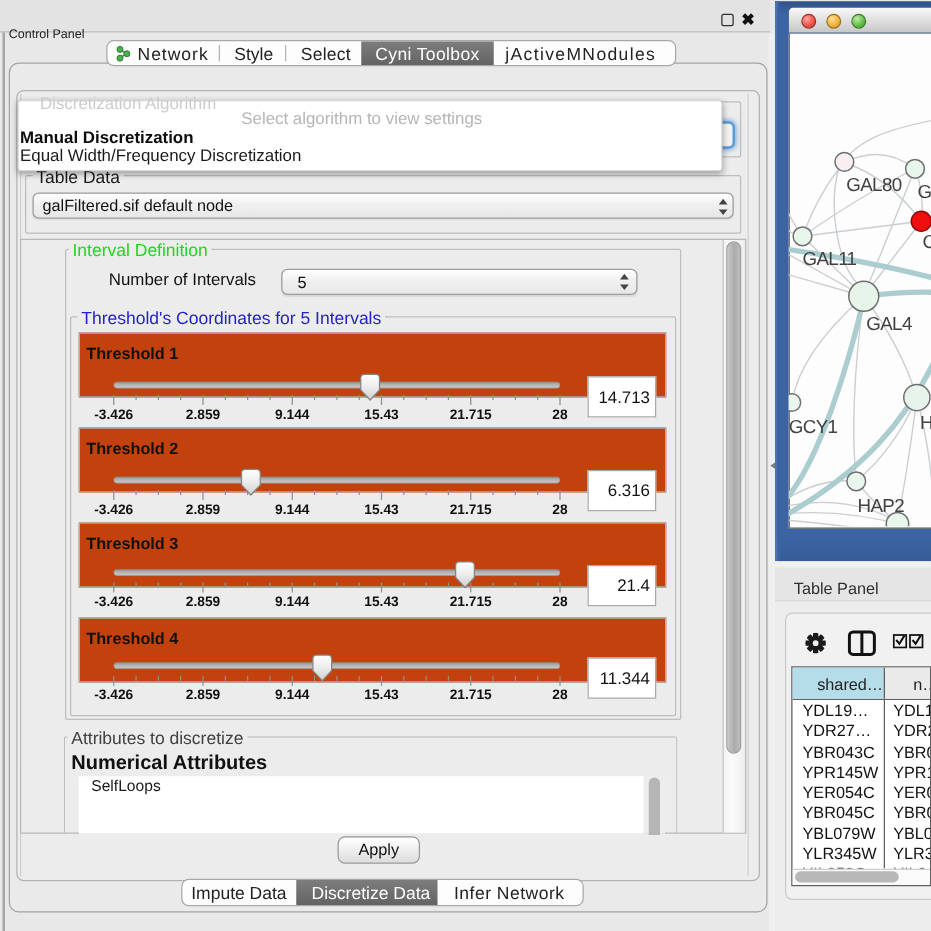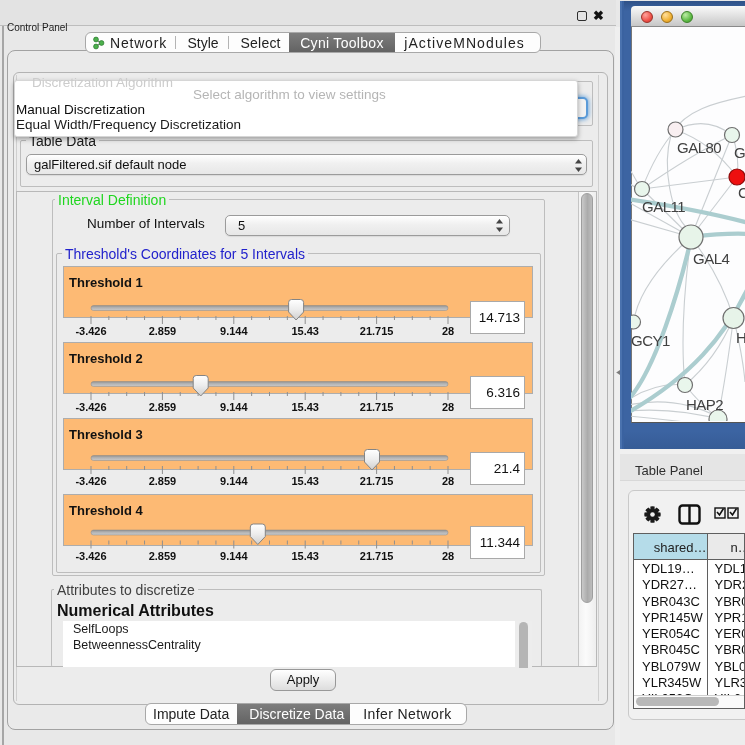--- a/index.html
+++ b/index.html
@@ -19,21 +19,21 @@
 #toptabs{left:85px;top:32px;width:456px;height:21px}
 .tabsel{background:linear-gradient(#7d7d7d,#636363);color:#fff;height:100%;display:flex;align-items:center}
 .tdiv{width:1px;height:13px;background:#b4b4b4}
 #bottabs{left:145px;top:703px;width:322px;height:22px}
 
 .group{border:1px solid #bdbdbd;border-radius:2px}
 .gtitle{position:absolute;background:transparent;padding:0 3px;font-size:14px;line-height:14px}
 
 .combo{background:linear-gradient(#ffffff,#f0f0f0 45%,#e7e7e7);border:1px solid #9b9b9b;border-radius:5px;font-size:13px;color:#111;display:flex;align-items:center;box-shadow:0 1px 1px rgba(0,0,0,0.08)}
 
-.tblock{left:63px;width:470px;height:52px;border:1px solid #adadad;background:#fdba74}
+.tblock{left:63px;width:470px;height:52px;border:1px solid #adadad;background:#c2410c}
 .tblock .tt{position:absolute;left:5px;top:8px;font-weight:bold;font-size:13px;color:#111}
 .vbox{left:470px;width:55px;height:33px;background:#fff;border:1px solid #a9a9a9;font-size:13.5px;color:#111;text-align:right;padding:8px 4px 0 0}
 
 #popup{left:14px;top:80px;width:564px;height:57px;background:#fff;border:1px solid #d6d6d6;border-radius:3px;box-shadow:0 2px 5px rgba(0,0,0,0.35);z-index:50}
 
 #attrlist{left:63px;top:621px;width:452px;height:46px;background:#fff;overflow:hidden;font-size:12.5px;color:#1a1a1a}
 #attrlist div{padding:1px 0 1px 10px;height:16px}
 
 #applybtn{left:270px;top:669px;width:66px;height:22px;background:linear-gradient(#ffffff,#eeeeee 50%,#dddddd);border:1px solid #989898;border-radius:6px;text-align:center;font-size:13px;line-height:20px;color:#111}
 
@@ -314,21 +314,20 @@
 <div class="abs vbox" style="top:301px">14.713</div>
 <div class="abs vbox" style="top:376px">6.316</div>
 <div class="abs vbox" style="top:451.5px">21.4</div>
 <div class="abs vbox" style="top:525.5px">11.344</div>
 
 <div class="abs group" style="left:51px;top:589px;width:491px;height:78px;border-bottom:none"></div>
 <div class="abs gtitle" style="left:54px;top:583px;background:#ececec;color:#404040">Attributes to discretize</div>
 <div class="abs" style="left:57px;top:602px;font-size:16px;font-weight:bold;color:#111">Numerical Attributes</div>
 <div class="abs" id="attrlist">
   <div>SelfLoops</div>
-  <div>BetweennessCentrality</div>
 </div>
 <div class="abs" style="left:515px;top:621px;width:17px;height:46px;background:#ededed"></div>
 <div class="abs" style="left:519px;top:622px;width:9px;height:46px;background:#b5b5b5;border-radius:5px 5px 0 0"></div>
 
 <div class="abs" style="left:578px;top:192px;width:18px;height:474px;background:linear-gradient(90deg,#f2f2f2,#fbfbfb 40%,#eeeeee);border-left:1px solid #c4c4c4"></div>
 <div class="abs" style="left:581px;top:193px;width:12px;height:410px;background:linear-gradient(90deg,#c9c9c9,#ababab 55%,#bdbdbd);border:1px solid #9e9e9e;border-radius:6px"></div>
 
 <div class="abs" id="applybtn">Apply</div>
 <div class="abs tabbar" id="bottabs">
   <span style="padding:0 8px 0 7px">Impute Data</span>
@@ -455,14 +454,14 @@
     </div>
   </div>
   <div style="position:relative;height:14px;background:#fafafa;border-top:1px solid #cfcfcf">
     <div style="position:absolute;left:1.5px;top:1px;width:83px;height:9.5px;background:#b8b8b8;border-radius:5px"></div>
   </div>
 </div>
 
 <div class="abs" id="popup"></div>
 <div class="abs" style="left:32px;top:75px;font-size:13.5px;color:#cccccc;z-index:51">Discretization Algorithm</div>
 <div class="abs" style="left:193px;top:87px;font-size:13.5px;color:#b5b5b5;z-index:51">Select algorithm to view settings</div>
-<div class="abs" style="left:16px;top:102px;font-size:13.5px;font-weight:normal;color:#0d0d0d;z-index:51">Manual Discretization</div>
+<div class="abs" style="left:16px;top:102px;font-size:13.5px;font-weight:bold;color:#0d0d0d;z-index:51">Manual Discretization</div>
 <div class="abs" style="left:16px;top:117px;font-size:13.5px;color:#1a1a1a;z-index:51">Equal Width/Frequency Discretization</div>
 
 </body></html>

